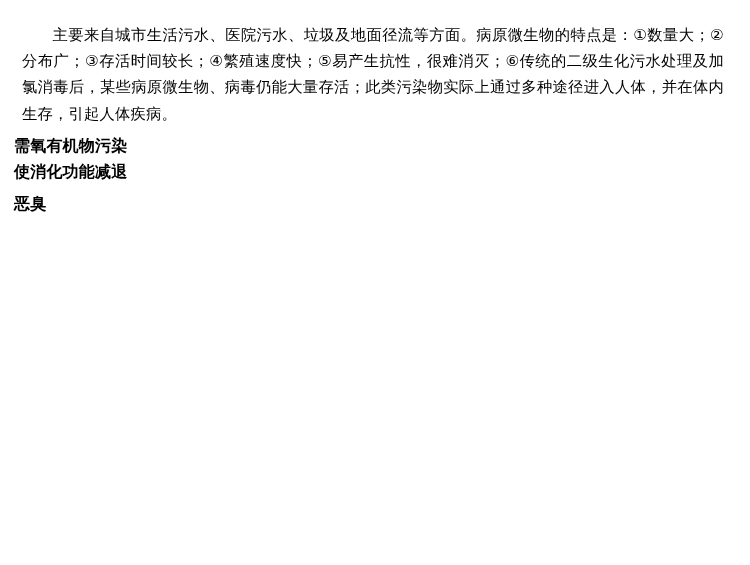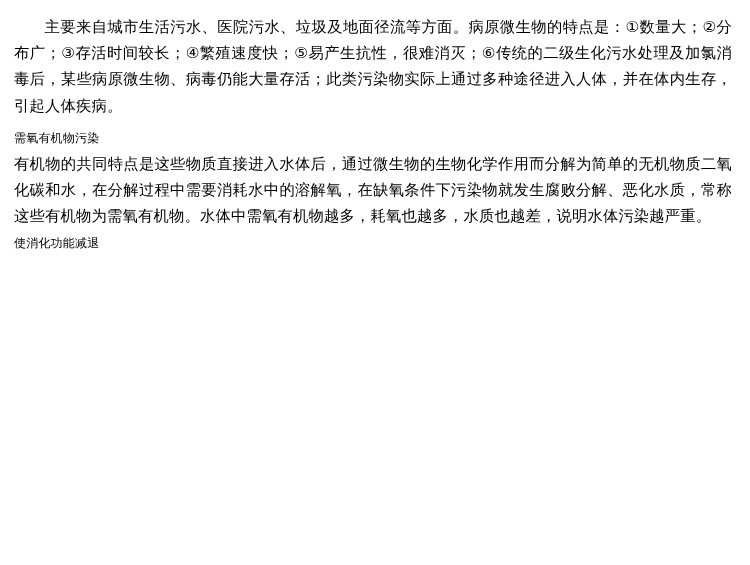--- a/index.html
+++ b/index.html
@@ -19,54 +19,54 @@
     box-sizing: border-box;
     padding: 14px 18px 0 14px;
     background: #ffffff;
     color: #000000;
   }
   .para {
     font-size: 15.3px;
     line-height: 26.2px;
     text-align: justify;
     text-justify: inter-ideograph;
-    margin: 0;
+    margin: 8px;
     letter-spacing: 0.2px;
     word-break: break-all;
   }
   .para.indent {
     text-indent: 2em;
   }
   .heading {
-    font-size: 12px;
+    font-size: 16px;
     line-height: 26.2px;
     margin: 0;
-    font-weight: normal;
+    font-weight: bold;
     letter-spacing: 0.2px;
   }
   .block {
     margin-bottom: 0px;
   }
   .gap {
     height: 6px;
   }
 </style>
 </head>
 <body>
 
 <div class="page">
 
   <p class="para indent block">主要来自城市生活污水、医院污水、垃圾及地面径流等方面。病原微生物的特点是：①数量大；②分布广；③存活时间较长；④繁殖速度快；⑤易产生抗性，很难消灭；⑥传统的二级生化污水处理及加氯消毒后，某些病原微生物、病毒仍能大量存活；此类污染物实际上通过多种途径进入人体，并在体内生存，引起人体疾病。</p>
 
   <div class="gap"></div>
 
   <h2 class="heading">需氧有机物污染</h2>
 
-  <p class="para block">有机物的共同特点是这些物质直接进入水体后，通过微生物的生物化学作用而分解为简单的无机物质二氧化碳和水，在分解过程中需要消耗水中的溶解氧，在缺氧条件下污染物就发生腐败分解、恶化水质，常称这些有机物为需氧有机物。水体中需氧有机物越多，耗氧也越多，水质也越差，说明水体污染越严重。</p>
 
   <h2 class="heading">使消化功能减退</h2>
 
 
   <div class="gap"></div>
 
+  <h2 class="heading">恶臭</h2>
 
 
 </div>
 
 </body></html>

